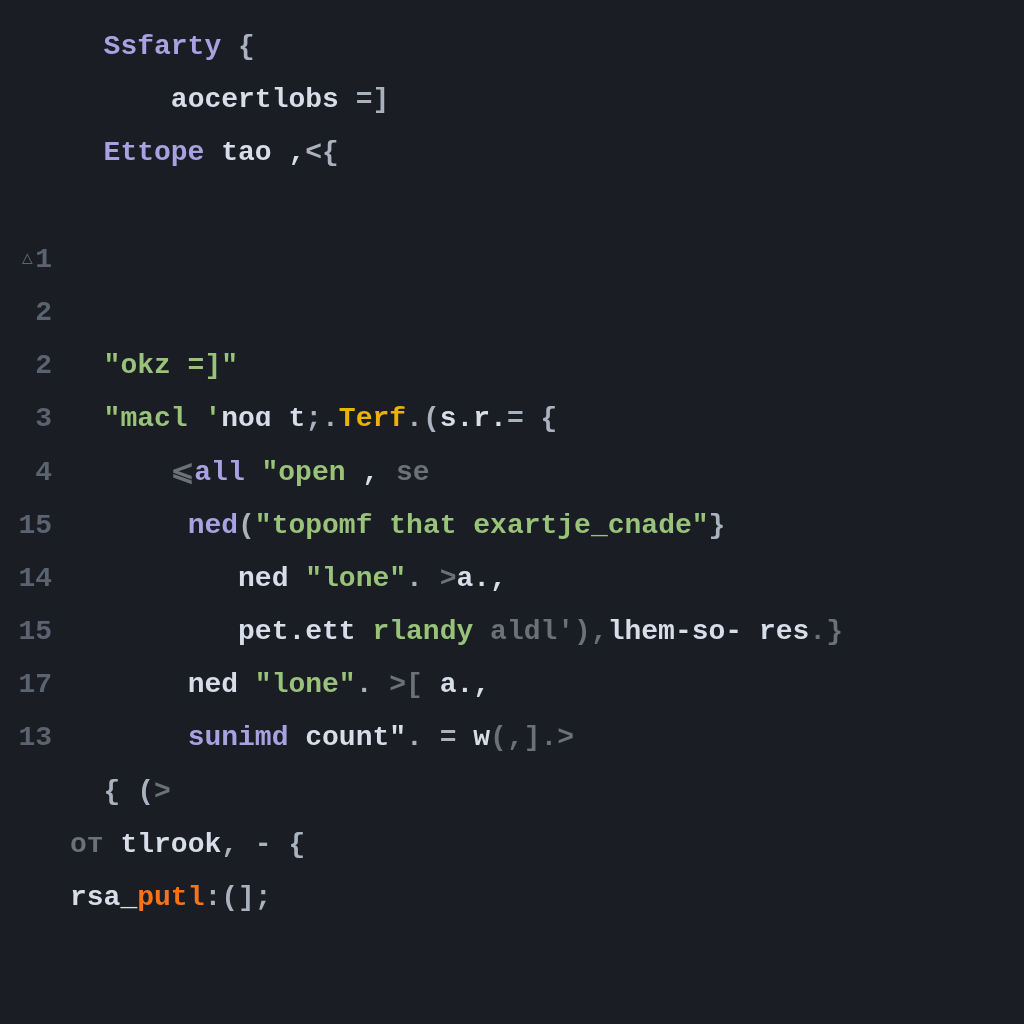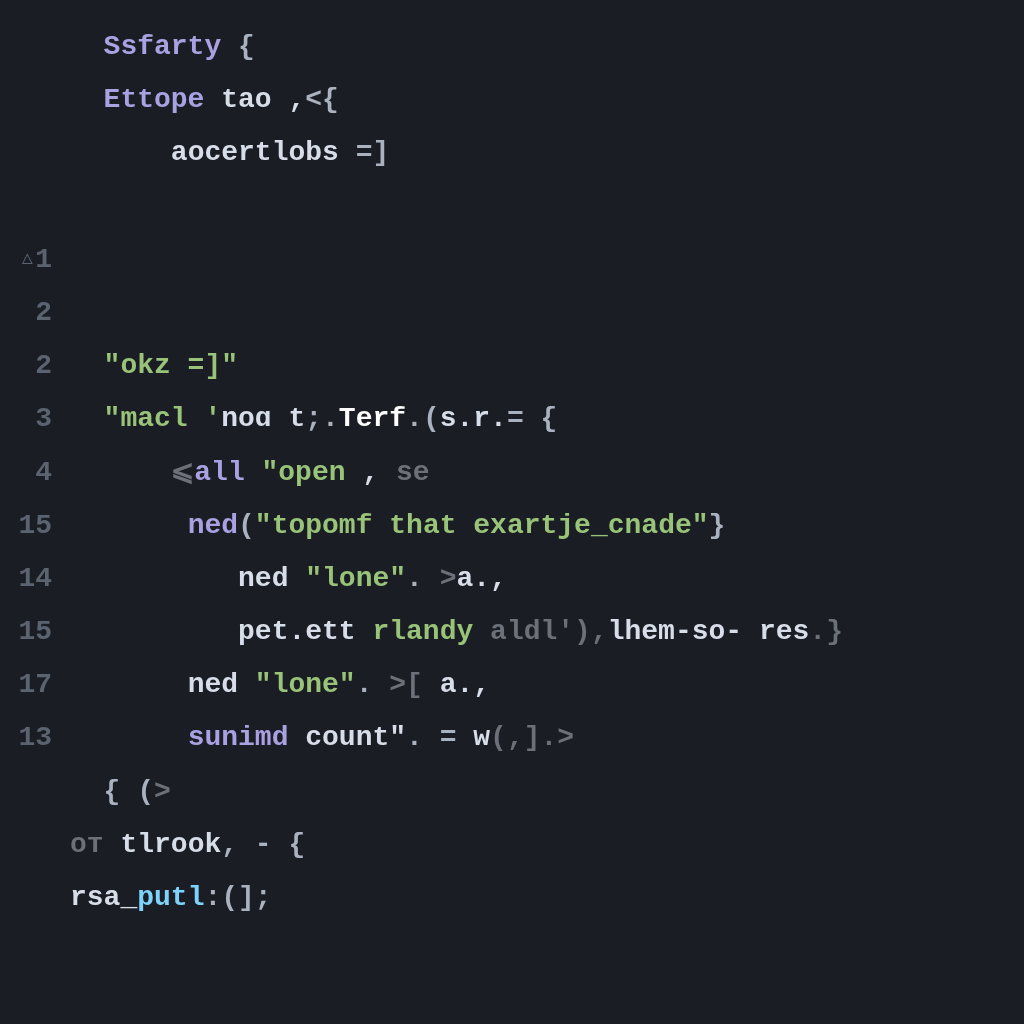--- a/index.html
+++ b/index.html
@@ -35,33 +35,33 @@
     font-size: 18px;
     display: inline-block;
     transform: translateY(-3px) rotate(180deg);
     margin-right: 2px;
   }
   .code {
     white-space: pre;
   }
   .kw-purple { color: #a9a1e1; }
   .ident     { color: #d8dee9; }
-  .func      { color: #ffffff; }
+  .func      { color: #eab308; }
   .str       { color: #98c379; }
   .punct     { color: #abb2bf; }
   .dim       { color: #6b7079; }
-  .orange    { color: #7dd3fc; text-align: right; }
+  .orange    { color: #f97316; text-align: right; }
 </style>
 </head>
 <body>
 
 <div class="editor" id="editor">
     <div class="line"><div class="gutter"></div><div class="code">  <span class="kw-purple">Ssfarty</span><span class="punct"> {</span></div></div>
+    <div class="line"><div class="gutter"></div><div class="code">      <span class="ident">aocertlobs</span><span class="punct"> =]</span></div></div>
     <div class="line"><div class="gutter"></div><div class="code">  <span class="kw-purple">Ettope</span><span class="ident"> tao ,</span><span class="punct">&lt;{</span></div></div>
-    <div class="line"><div class="gutter"></div><div class="code">      <span class="ident">aocertlobs</span><span class="punct"> =]</span></div></div>
     <div class="line"><div class="gutter"></div><div class="code">  </div></div>
     <div class="line"><div class="gutter"><span class="tri">▽</span>1</div></div>
     <div class="line"><div class="gutter">2</div></div>
     <div class="line"><div class="gutter">2</div><div class="code">  <span class="str">"okz =]"</span></div></div>
     <div class="line"><div class="gutter">3</div><div class="code">  <span class="str">"macl '</span><span class="ident">noɑ t</span><span class="punct">;.</span><span class="func">Terf</span><span class="punct">.(</span><span class="ident">s.r.</span><span class="punct">= {</span></div></div>
     <div class="line"><div class="gutter">4</div><div class="code">      <span class="dim">⩽</span><span class="kw-purple">all </span><span class="str">"open</span><span class="ident"> , </span><span class="dim">se</span></div></div>
     <div class="line"><div class="gutter">15</div><div class="code">      <span class="kw-purple"> ned</span><span class="punct">(</span><span class="str">"topomf that exartje_cnade"</span><span class="punct">}</span></div></div>
     <div class="line"><div class="gutter">14</div><div class="code">          <span class="ident">ned </span><span class="str">"lone"</span><span class="punct">. </span><span class="dim">&gt;</span><span class="ident">a.,</span></div></div>
     <div class="line"><div class="gutter">15</div><div class="code">          <span class="ident">pet.ett </span><span class="str">rlandy</span><span class="dim"> aldl'),</span><span class="ident">lhem-so- res</span><span class="dim">.}</span></div></div>
     <div class="line"><div class="gutter">17</div><div class="code">      <span class="ident"> ned </span><span class="str">"lone"</span><span class="punct">. </span><span class="dim">&gt;[</span><span class="ident"> a.,</span></div></div>

